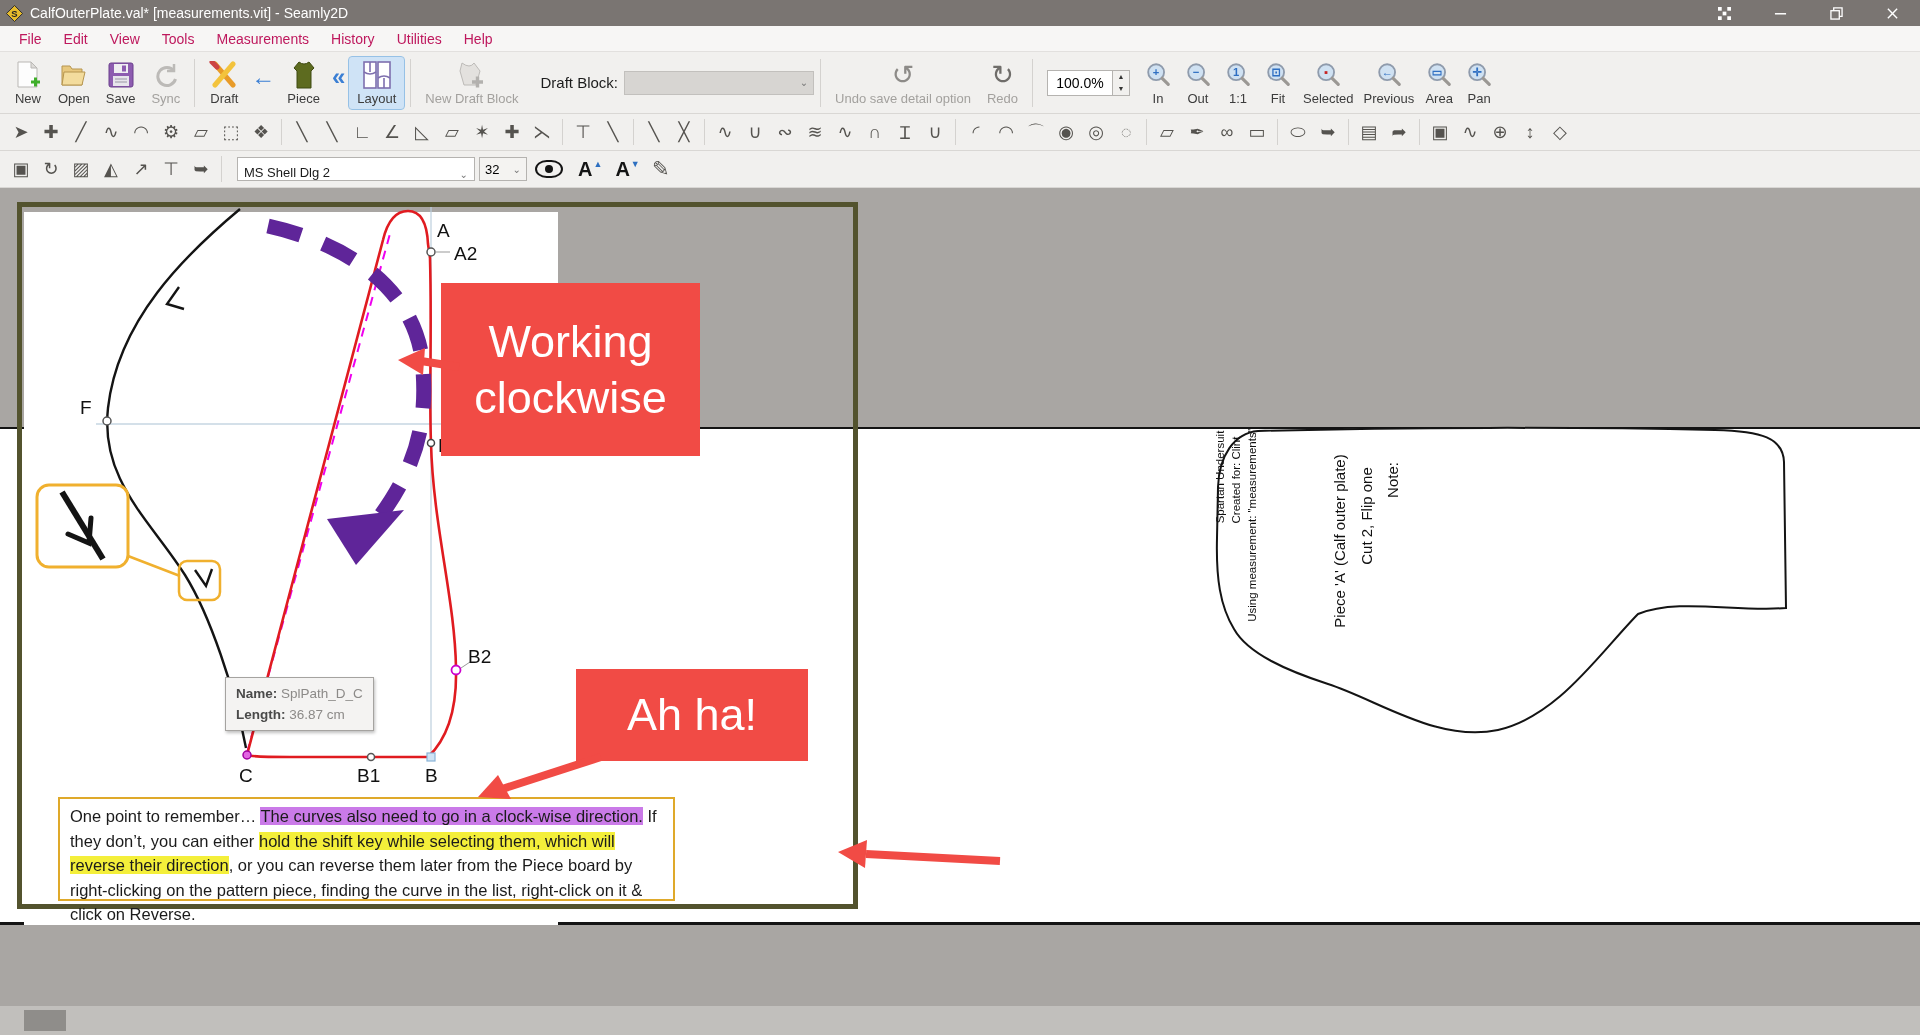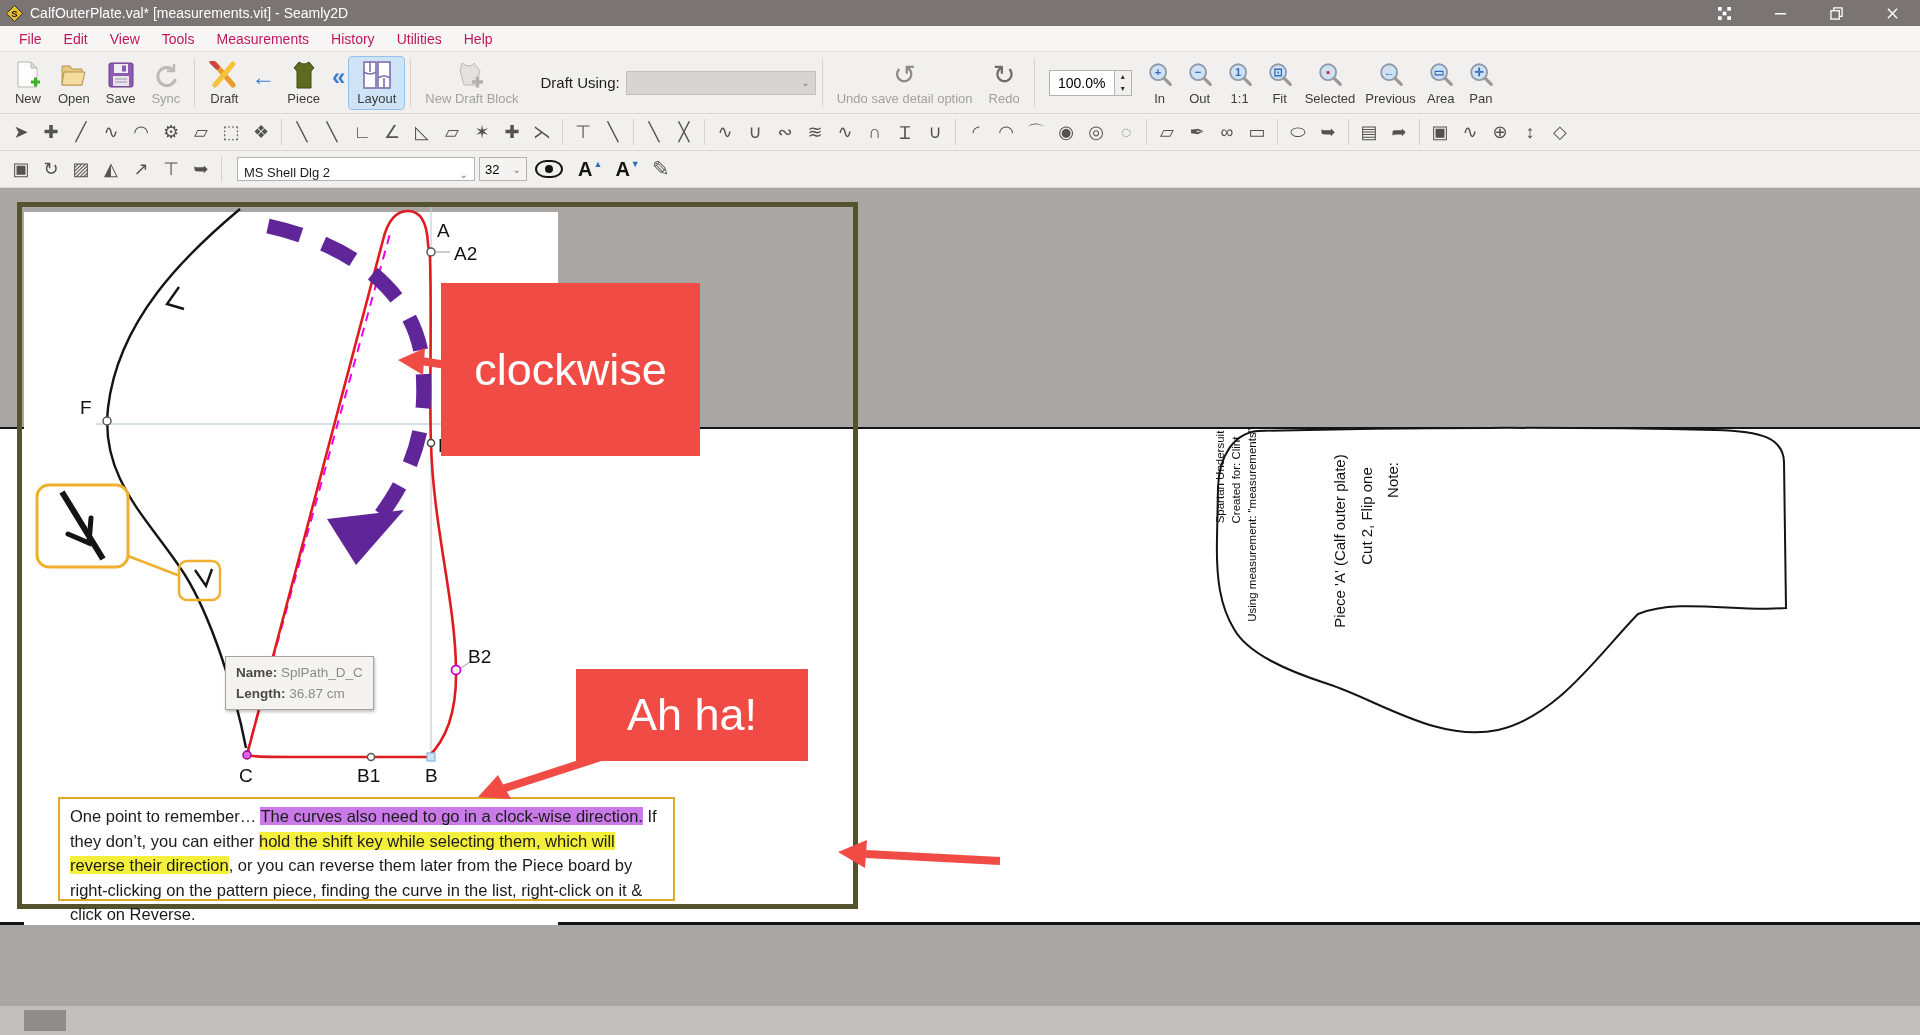--- a/index.html
+++ b/index.html
@@ -60,21 +60,21 @@
   .sheet { position:absolute; left:24px; top:24px; width:534px; height:713px; background:#fff; }
   .olive-frame { position:absolute; left:17px; top:14px; width:841px; height:707px; border:5px solid #53532e; }
   svg.layer { position:absolute; left:0; top:0; width:1920px; height:847px; pointer-events:none; }
   .bottom-strip { position:absolute; left:0; top:818px; width:1920px; height:29px; background:#c1bfbc; }
   .bottom-thumb { position:absolute; left:24px; top:822px; width:42px; height:21px; background:#8f8d8a; }
 
   .pt-label { font-size:19px; fill:#111; font-family:"Liberation Sans",sans-serif; }
   .piece-txt-sm { font-size:11.5px; fill:#111; font-family:"Liberation Sans",sans-serif; text-anchor:middle; }
   .piece-txt-lg { font-size:15px; fill:#111; font-family:"Liberation Sans",sans-serif; text-anchor:middle; }
 
-  .tooltip { position:absolute; left:225px; top:468px; background:#f4f3f2; border:1px solid #a5a3a0; box-shadow:1px 2px 3px rgba(0,0,0,.25); padding:5px 10px; font-size:13.5px; line-height:21px; white-space:nowrap; }
+  .tooltip { position:absolute; left:225px; top:489px; background:#f4f3f2; border:1px solid #a5a3a0; box-shadow:1px 2px 3px rgba(0,0,0,.25); padding:5px 10px; font-size:13.5px; line-height:21px; white-space:nowrap; }
   .tooltip b { color:#4a4a4a; }
   .tooltip span.val { color:#8c8a88; }
 
   .redbox { position:absolute; background:#f14b45; color:#fff; display:flex; flex-direction:column; align-items:center; justify-content:center; text-align:center; }
   .redbox-working { left:441px; top:95px; width:259px; height:173px; font-size:45px; line-height:56px; }
   .redbox-ahha { left:576px; top:481px; width:232px; height:92px; font-size:45px; }
   .redbox-thanks { left:993px; top:574px; width:784px; height:260px; font-size:47px; line-height:65px; }
 
   .notebox { position:absolute; left:58px; top:609px; width:617px; height:104px; background:#fff; border:2px solid #dfa92a; padding:5px 10px; font-size:16.5px; line-height:24.5px; color:#1b1b1b; }
   .hl-purple { background:#ca7ae8; }
@@ -219,21 +219,21 @@
     <span class="ic">
       <svg width="28" height="28" viewBox="0 0 28 28">
           <path d="M4,2 q8,6 12,0 l6,8 -4,14 h-12 l-4,-14 z" fill="#e3e1de" stroke="#bcbab7"></path>
           <g stroke="#b3b1ae" stroke-width="3.4">
             <path d="M14,21 h11 M19.5,15.5 v11"></path>
           </g>
         </svg>
     </span>
     <span class="lbl">New Draft Block</span>
   </div>
-  <span class="draftblock-label">Draft Using:</span>
+  <span class="draftblock-label">Draft Block:</span>
   <div class="draftblock-select">
       <span class="combo-chev">⌄</span>
     </div>
 
   <div class="vsep"></div>
 
   <div class="tb-btn disabled undo-btn">
     <span class="ic undo-ic">↺</span>
     <span class="lbl">Undo save detail option</span>
   </div>
@@ -512,20 +512,21 @@
   </svg>
 
   <div class="olive-frame"></div>
 
   <div class="tooltip">
     <div><b>Name:</b> <span class="val">SplPath_D_C</span></div>
     <div><b>Length:</b> <span class="val">36.87 cm</span></div>
   </div>
 
   <div class="redbox redbox-working">
+    <span>Working</span>
     <span>clockwise</span>
   </div>
   <div class="redbox redbox-ahha">
     <span>Ah ha!</span>
   </div>
 
   <div class="notebox"><span>One point to remember… </span><span class="hl-purple">The curves also need to go in a clock-wise direction.</span><span> If they don’t, you can either </span><span class="hl-yellow">hold the shift key while selecting them, which will reverse their direction</span><span>, or you can reverse them later from the Piece board by right-clicking on the pattern piece, finding the curve in the list, right-click on it &amp; click on Reverse.</span></div>
 
   <svg class="layer" viewBox="0 188 1920 847" style="z-index:5">
     <line x1="459" y1="367" x2="421" y2="361" stroke="#f14b45" stroke-width="8"></line>

